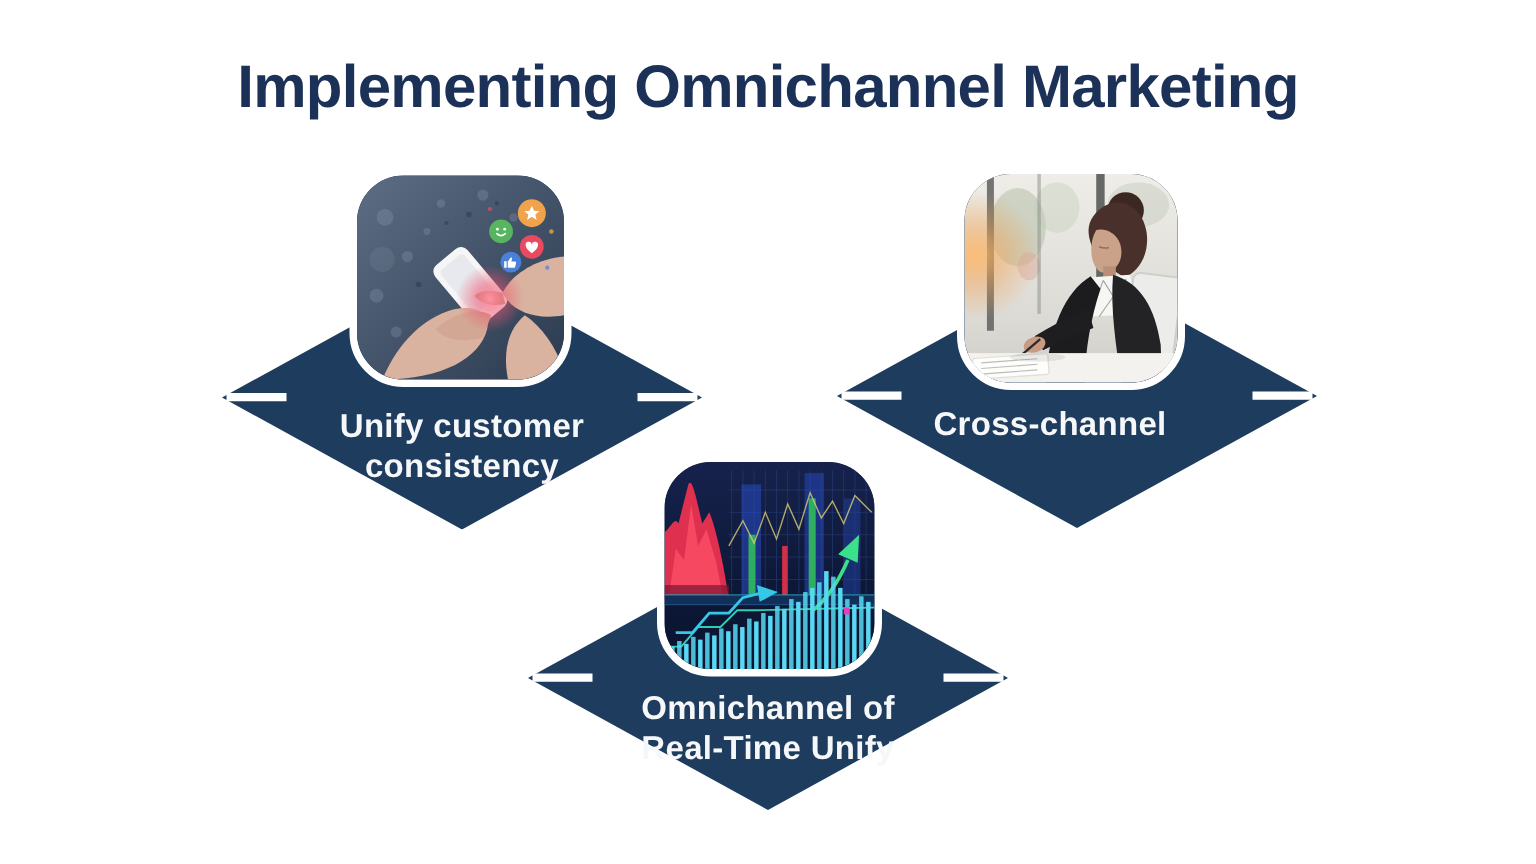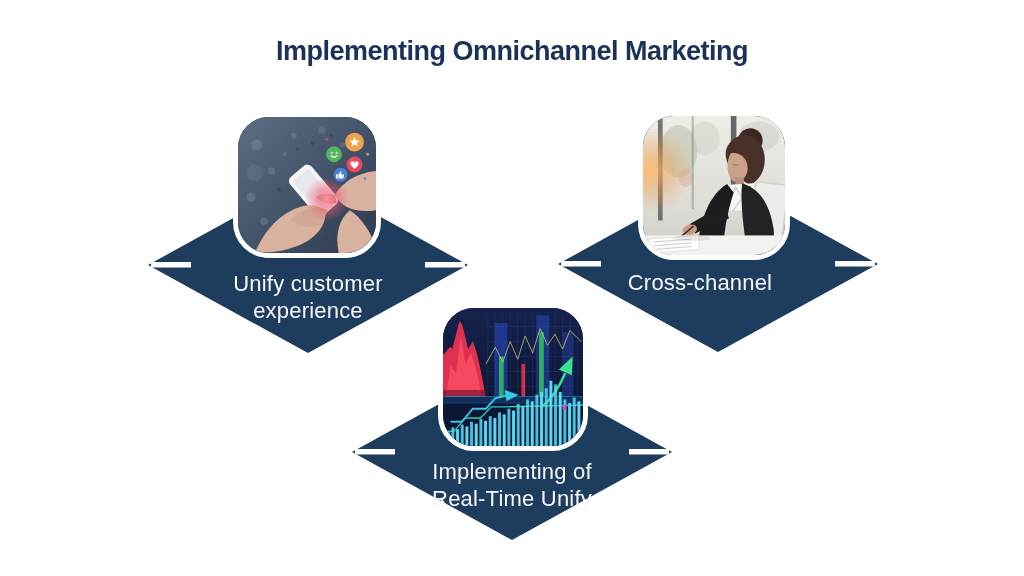--- a/index.html
+++ b/index.html
@@ -1,29 +1,29 @@
 <!DOCTYPE html>
 <html><head>
 <meta charset="utf-8">
 <style>
   *{margin:0;padding:0;box-sizing:border-box}
   html,body{width:1024px;height:576px}
   body{font-family:"Liberation Sans",sans-serif;background:#ffffff;position:relative;overflow:hidden}
   .canvas{position:absolute;left:0;top:0;width:1024px;height:576px;background:#ffffff}
-  .title{position:absolute;left:0;right:0;top:36px;text-align:center;font-size:27px;font-weight:bold;color:#1b3158;letter-spacing:-0.5px}
+  .title{position:absolute;left:0;right:0;top:36px;text-align:center;font-size:40px;font-weight:bold;color:#1b3158;letter-spacing:-0.5px}
   .diamond{position:absolute;width:320px;height:176px}
   #d1{left:148px;top:177px}
   #d2{left:558px;top:176px}
   #d3{left:352px;top:364px}
   .photo{position:absolute;border:5px solid #ffffff;border-radius:36px;overflow:hidden;background:#1d3c5e}
   .photo svg{display:block;width:100%;height:100%}
   #p1{left:233px;top:112px;width:148px;height:146px}
   #p2{left:638px;top:111px;width:152px;height:149px}
   #p3{left:438px;top:303px;width:150px;height:148px}
-  .label{position:absolute;width:320px;text-align:center;color:#f6f7f9;font-size:22px;font-weight:normal;line-height:27px;letter-spacing:0.2px}
+  .label{position:absolute;width:320px;text-align:center;color:#f6f7f9;font-size:22px;font-weight:bold;line-height:27px;letter-spacing:0.2px}
   .label span{display:block}
   #l1{left:148px;top:270px}
   #l2{left:540px;top:269px}
   #l3{left:352px;top:458px}
 </style>
 </head>
 <body>
 
 <div class="canvas">
 
@@ -99,21 +99,21 @@
           <path d="M107 66 h-1.8 v-4.6 h1.8 z M107.8 66 v-4.4 l2-2.8 c0.8-0.3 1.3 0.3 1.1 1 l-0.6 1.8 h2.5 c0.8 0 1.1 0.6 0.9 1.3 l-0.7 2.5 c-0.2 0.5-0.6 0.6-1 0.6 z" fill="#ffffff"></path>
         </g>
         <circle cx="139" cy="40" r="1.6" fill="#f0a24d" opacity="0.8"></circle>
           <circle cx="95" cy="24" r="1.5" fill="#e94a60" opacity="0.7"></circle>
           <circle cx="136" cy="66" r="1.5" fill="#4a80d8" opacity="0.7"></circle>
       </g>
     </svg>
   </div>
   <div id="l1" class="label">
     <span>Unify customer</span>
-    <span>experience</span>
+    <span>consistency</span>
   </div>
 
   <svg id="d2" class="diamond" viewBox="0 0 320 176">
     <polygon points="0,88 160,0 320,88 160,176" fill="#1d3c5e"></polygon>
     <rect x="3" y="85" width="40" height="5.5" fill="#ffffff"></rect>
     <rect x="277" y="85" width="40" height="5.5" fill="#ffffff"></rect>
   </svg>
   <div id="p2" class="photo" aria-label="businesswoman writing notes at desk beside laptop">
     <svg viewBox="0 0 152 149" preserveAspectRatio="none">
       <defs>
@@ -264,17 +264,17 @@
         <rect x="124" y="90" width="3.2" height="58"></rect>
           <rect x="129" y="98" width="3.2" height="50" opacity="0.85"></rect>
           <rect x="134" y="102" width="3.2" height="46"></rect>
           <rect x="139" y="96" width="3.2" height="52" opacity="0.85"></rect>
           <rect x="144" y="100" width="3.2" height="48"></rect>
       </g>
       <rect x="128" y="104" width="4" height="5" fill="#e040c0"></rect>
     </svg>
   </div>
   <div id="l3" class="label">
-    <span>Implementing of</span>
+    <span>Omnichannel of</span>
     <span>Real-Time Unify</span>
   </div>
 
 </div>
 
 </body></html>

